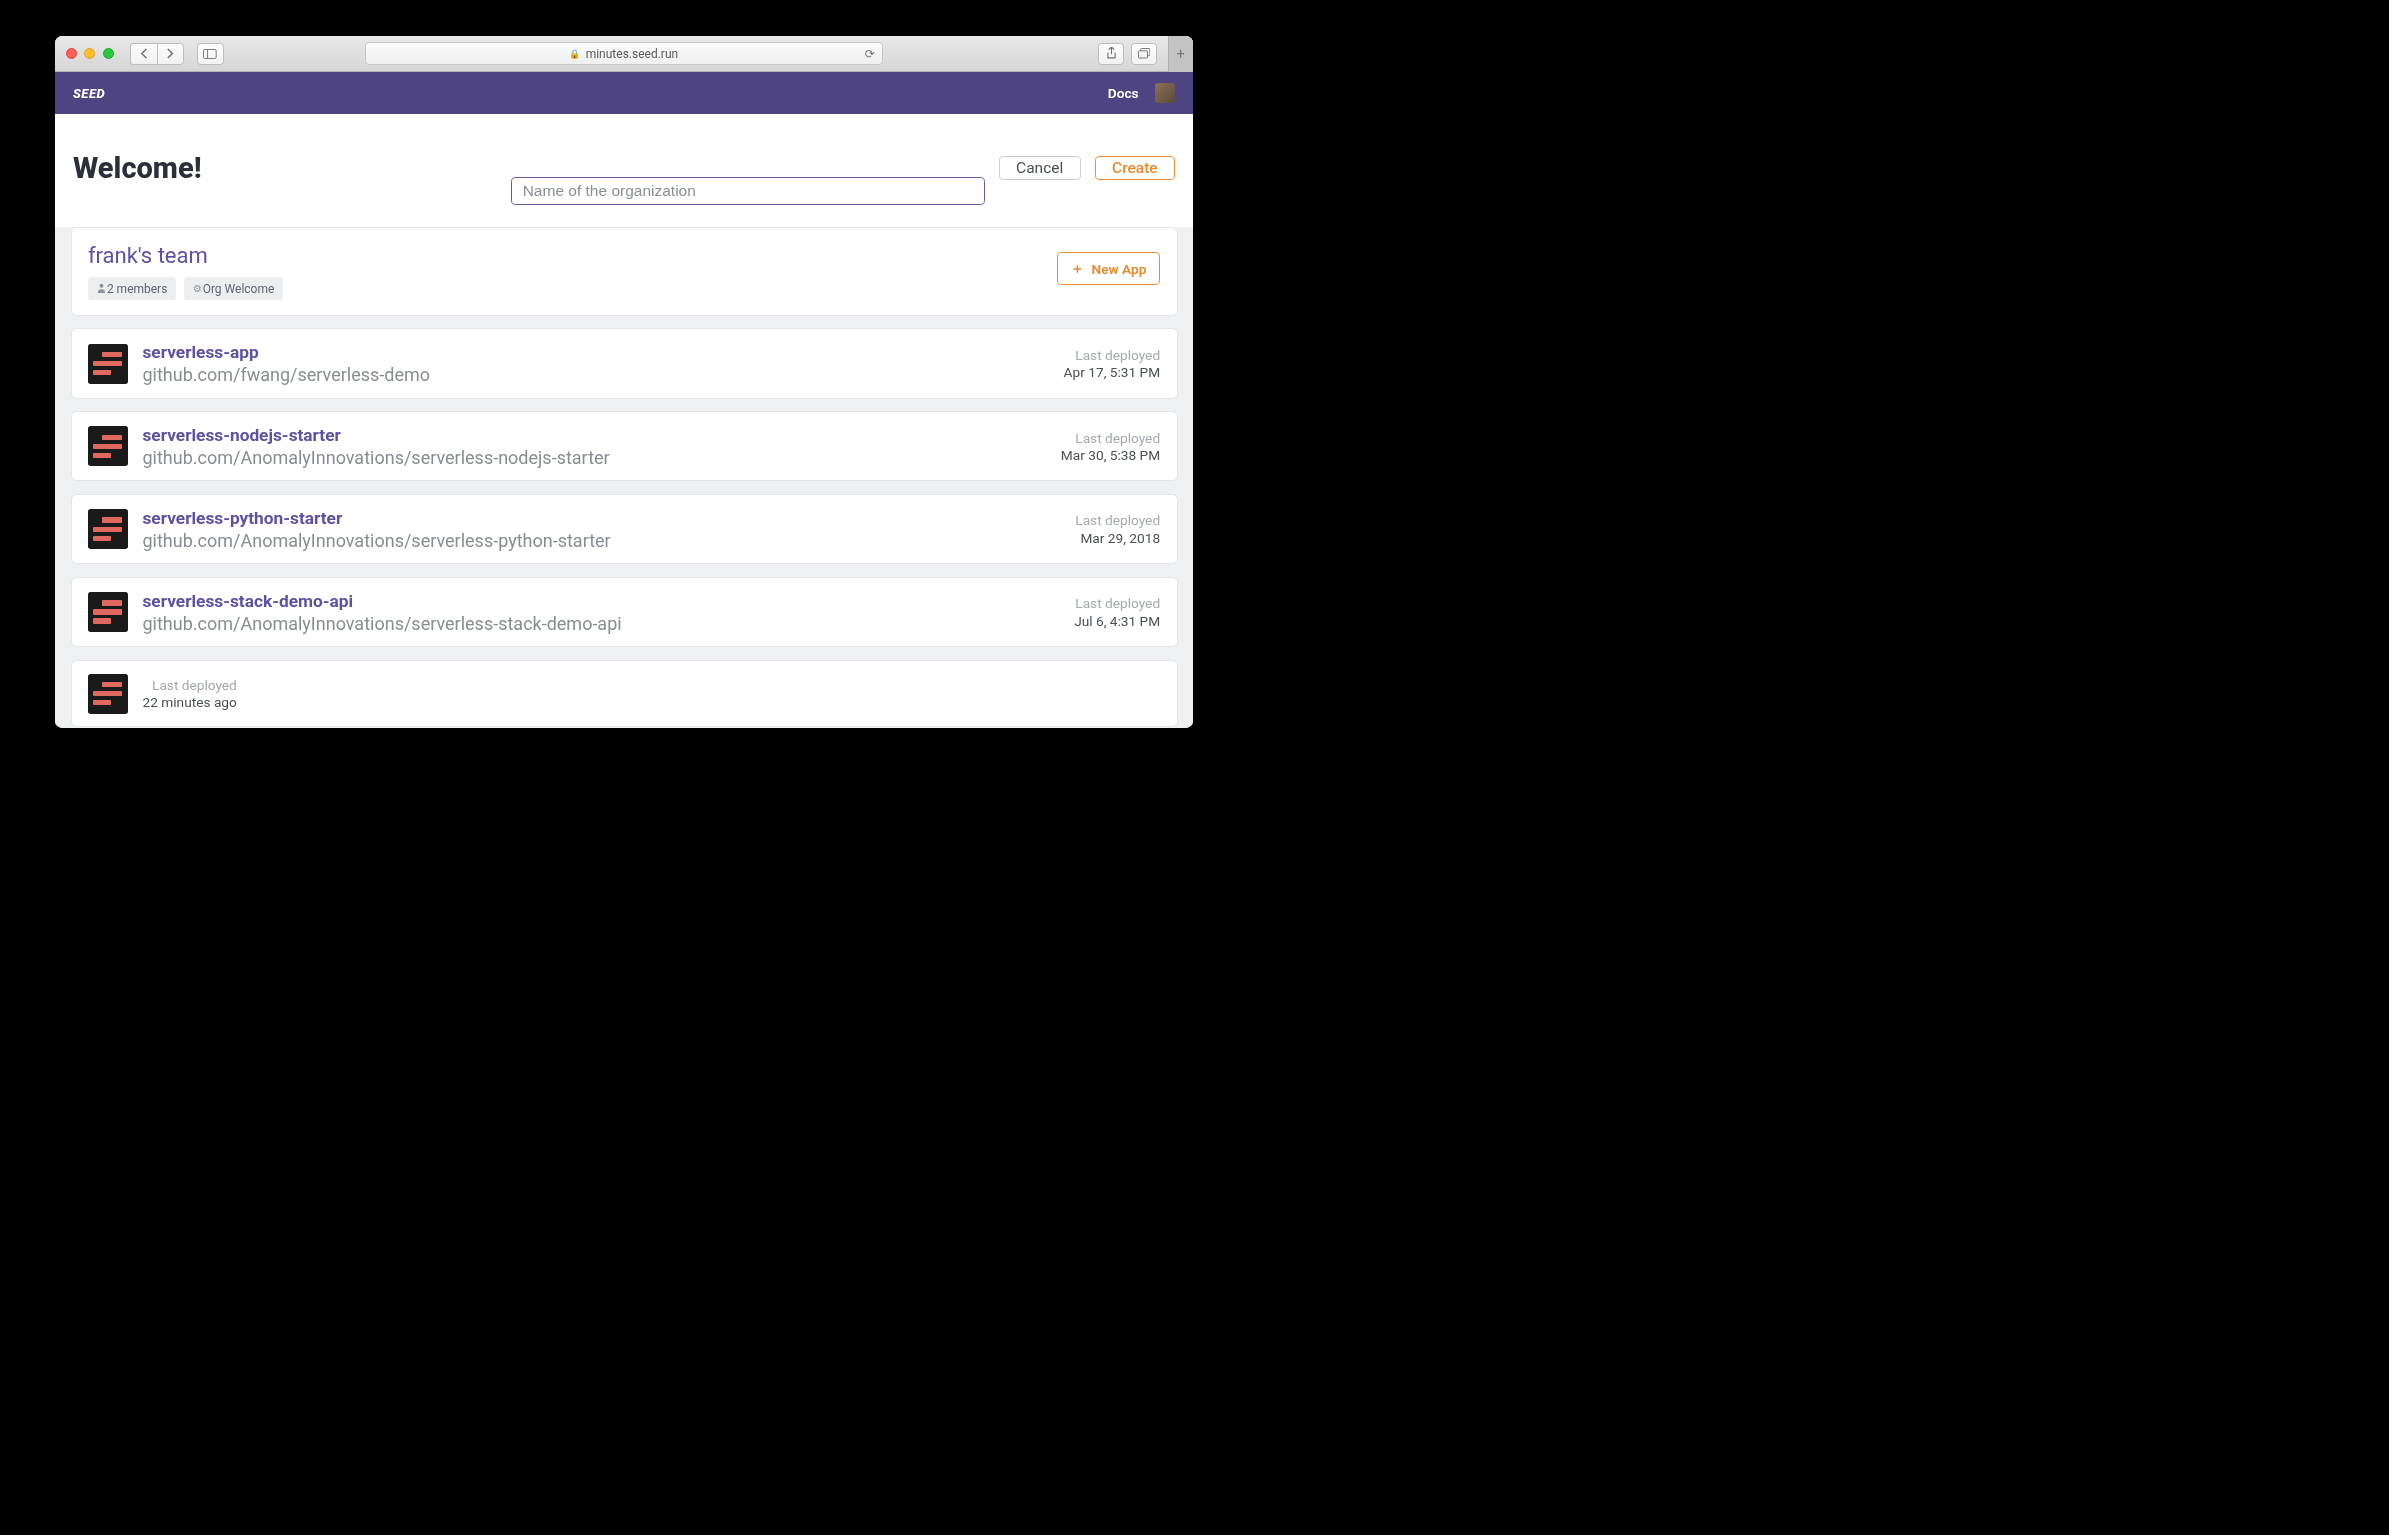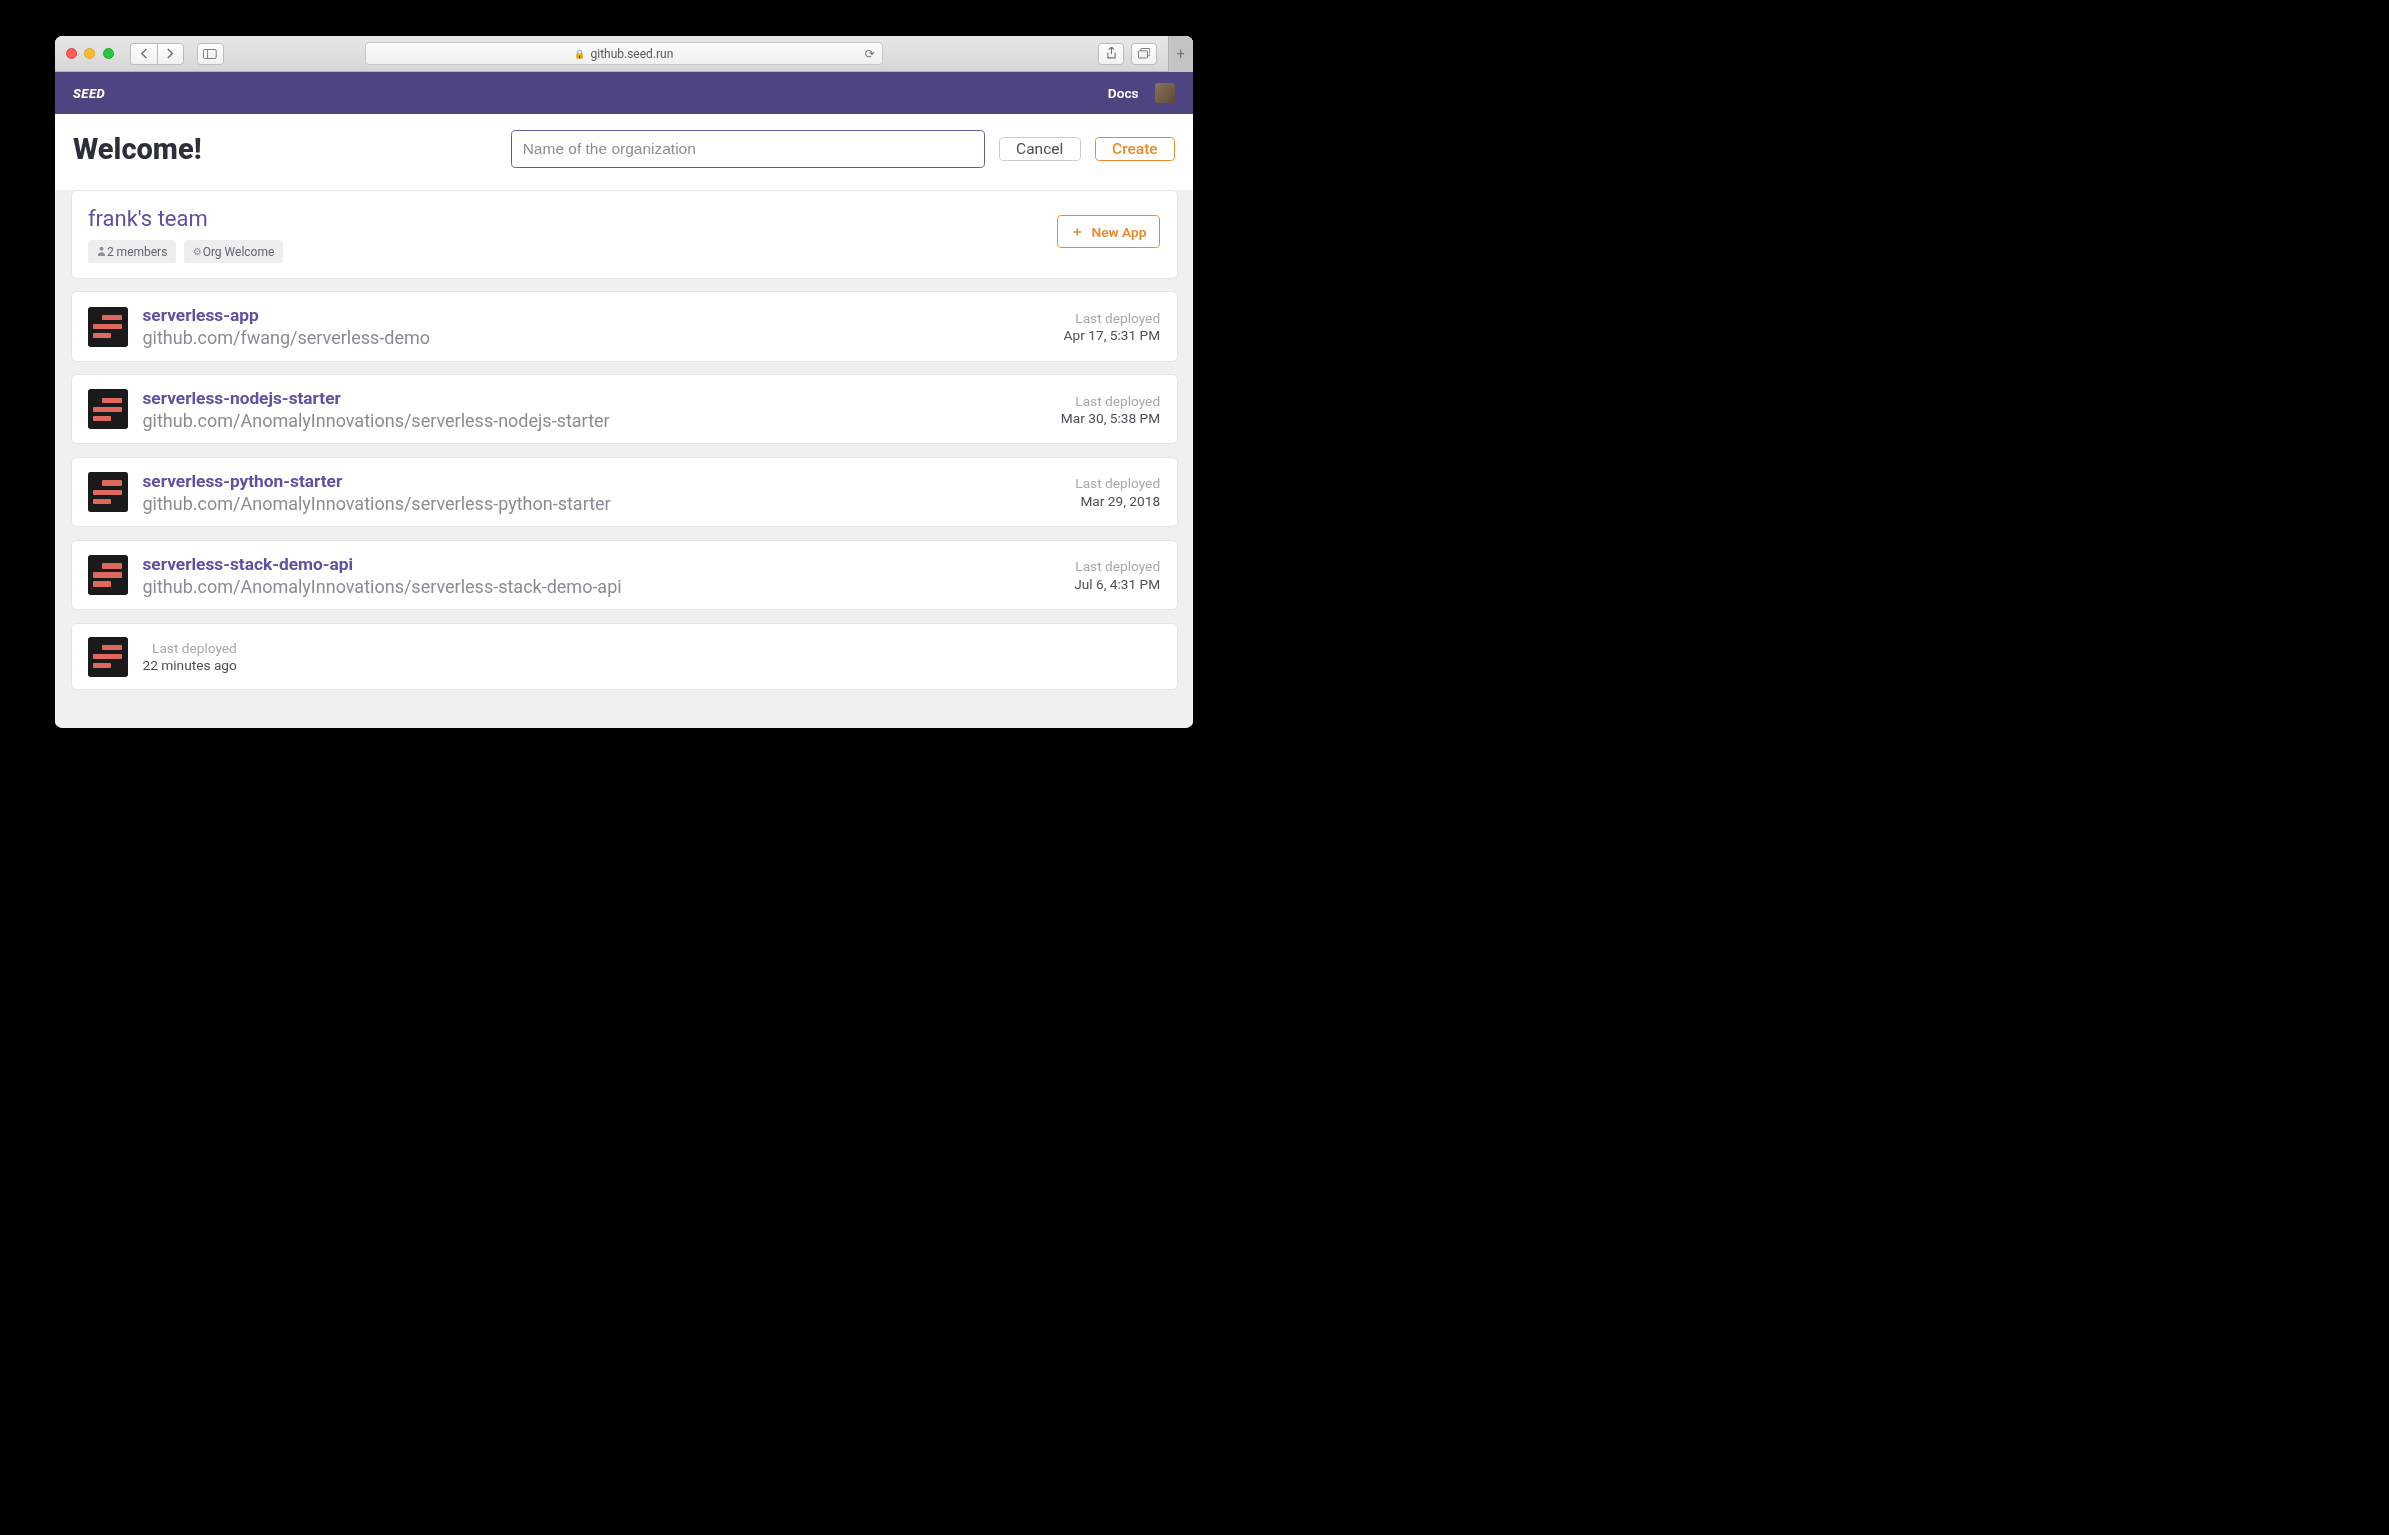--- a/index.html
+++ b/index.html
@@ -102,27 +102,28 @@
     padding: 16.4px 18px 22px 18px;
     display:flex; align-items:center; gap:14px;
   }
   .welcome {
     font-size: 29px; font-weight: 800; color:#2a2f3a;
     flex: 0 0 auto;
     margin-right: auto;
   }
   .org-input {
     flex: 0 0 474px;
-    height: 38px;
+    height: 28px;
     border: 0.9px solid #645a98;
     border-radius: 4.6px;
     padding: 0 11px;
     font-size: 15.5px;
     color:#333;
     outline:none;
+    margin-top:47px;
   }
   .org-input::placeholder { color:#8a8f97; }
   .btn {
     height: 24px; padding: 0 16.4px;
     border-radius:4.6px;
     font-size:15.5px; display:flex; align-items:center; justify-content:center;
     cursor:pointer; background:#fff;
   }
   .btn-cancel { border:0.9px solid #c9cbce; color:#4a4f58; }
   .btn-create { border:0.9px solid #e68a2e; color:#e68a2e; font-weight:500; }
@@ -204,21 +205,21 @@
     </div>
     <div class="sidebar-btn">
       <svg width="13.7" height="10" viewBox="0 0 15 11">
           <rect x="0.5" y="0.5" width="14" height="10" rx="1.5" fill="none" stroke="#6f6f6f"></rect>
           <line x1="5" y1="0.5" x2="5" y2="10.5" stroke="#6f6f6f"></line>
         </svg>
     </div>
 
     <div class="url-bar">
       <span class="lock">🔒</span>
-      <span>github.seed.run</span>
+      <span>minutes.seed.run</span>
       <span class="reload">⟳</span>
     </div>
 
     <div class="right-buttons">
       <div class="square-btn">
         <svg width="11" height="12.7" viewBox="0 0 12 14">
             <path d="M6 1 L6 8 M3 3 L6 0 L9 3 M2 6 v6 h8 v-6" stroke="#6f6f6f" stroke-width="1.2" fill="none"></path>
           </svg>
       </div>
       <div class="square-btn">

